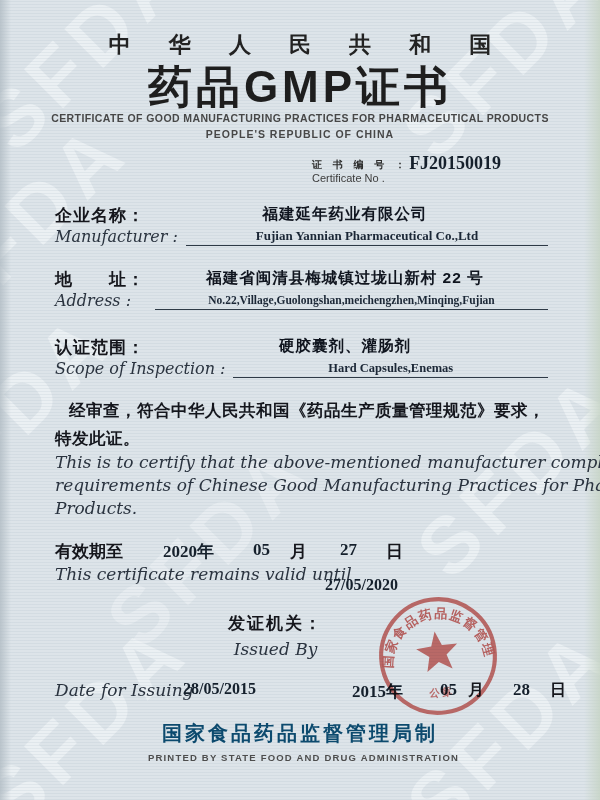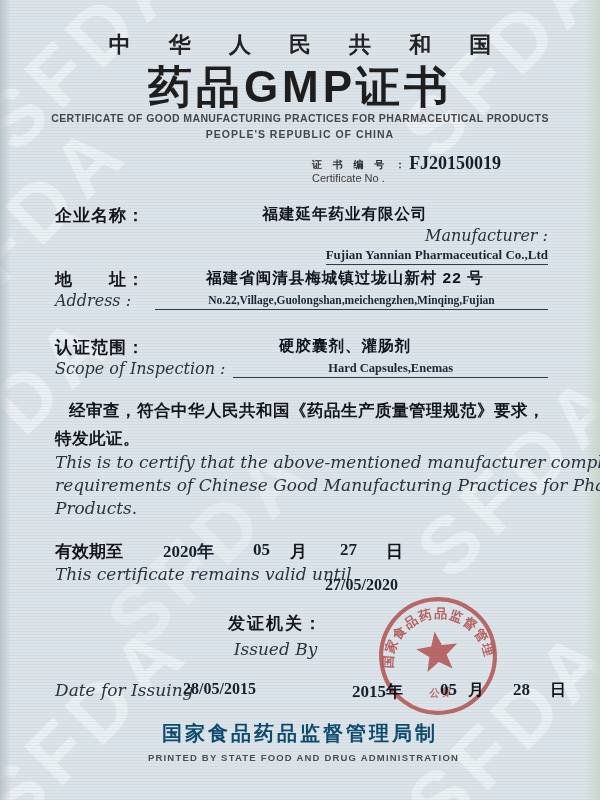--- a/index.html
+++ b/index.html
@@ -114,21 +114,21 @@
 
   <div id="certno" class="abs">
     <span class="cn">证 书 编 号 ：</span><span class="val">FJ20150019</span>
   </div>
   <div id="certno-en" class="abs">Certificate No .</div>
 
   <div class="abs cn-row" style="top:204px;">
     <span class="lbl-cn">企业名称：</span>
     <span class="val-cn-wrap"><span class="val-cn">福建延年药业有限公司</span></span>
   </div>
-  <div class="abs en-row" style="top:226px;flex-direction:column;">
+  <div class="abs en-row" style="top:226px;">
     <span class="lbl-en">Manufacturer :</span>
     <span class="fill"><span class="val-serif" style="font-size:13px;">Fujian Yannian Pharmaceutical Co.,Ltd</span></span>
   </div>
 
   <div class="abs cn-row" style="top:268px;">
     <span class="lbl-cn">地　　址：</span>
     <span class="val-cn-wrap"><span class="val-cn">福建省闽清县梅城镇过垅山新村 22 号</span></span>
   </div>
   <div class="abs en-row" style="top:290px;">
     <span class="lbl-en">Address :</span>

